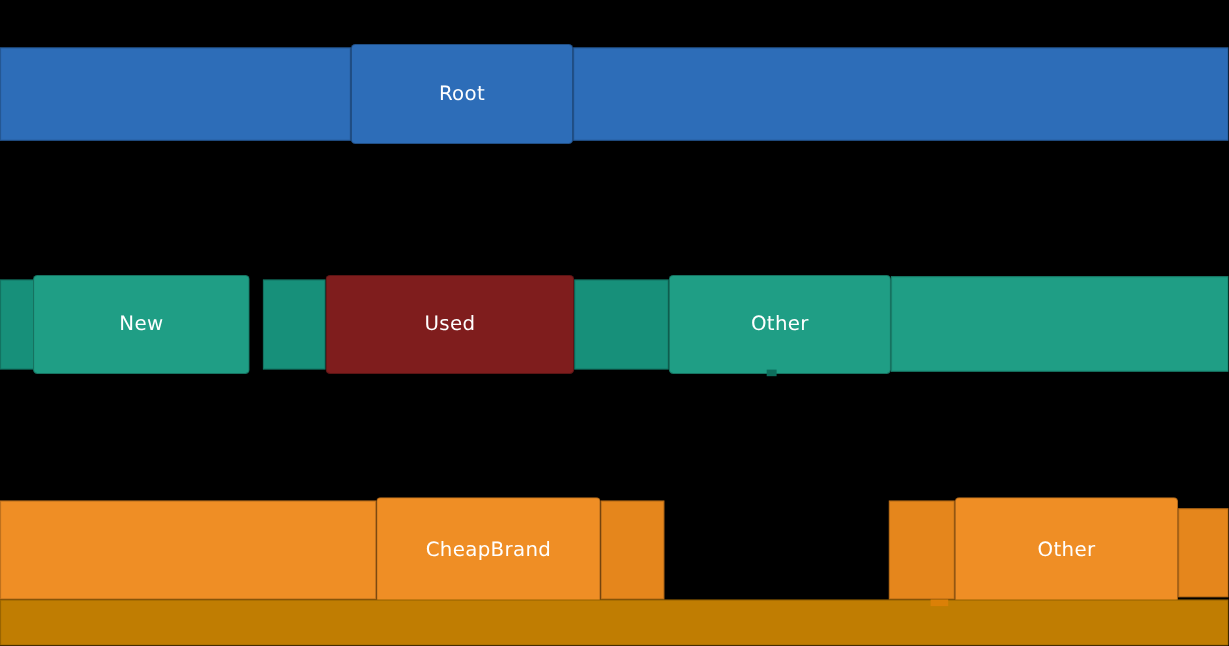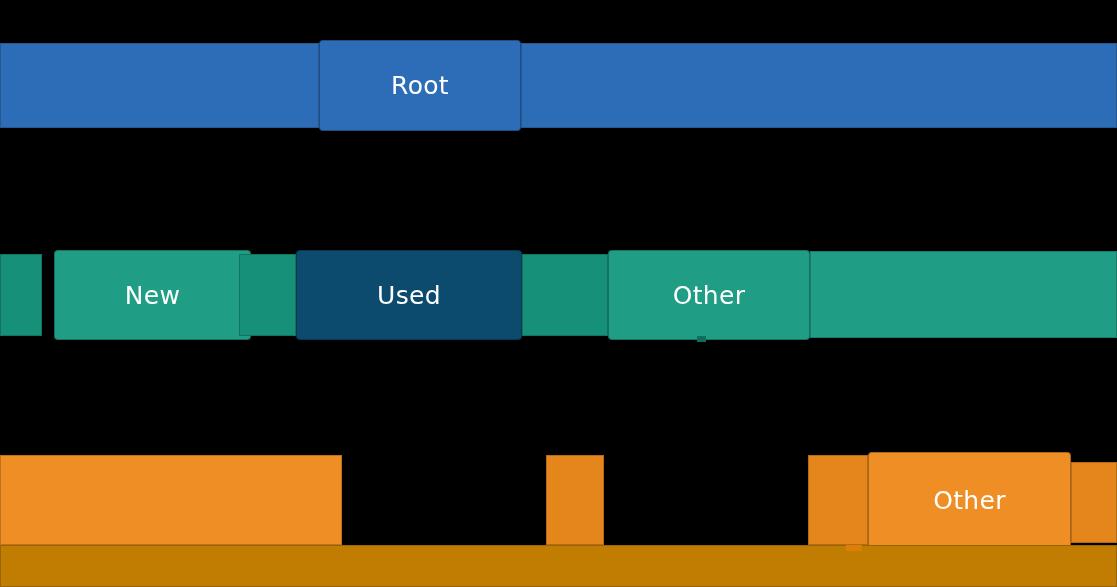--- a/index.html
+++ b/index.html
@@ -22,52 +22,55 @@
     display: flex;
     align-items: center;
     justify-content: center;
   }
   .seg.box {
     border-radius: 4px;
     border: 1px solid rgba(0,0,0,0.28);
   }
   .seg .lbl {
     color: #ffffff;
-    font-size: 25px;
+    font-size: 18px;
     line-height: 1;
     white-space: nowrap;
     letter-spacing: 0.3px;
   }
   .stub {
     position: absolute;
   }
 </style>
 </head>
 <body>
 
 <div id="stage" style="background: rgb(0, 0, 0);">
     <div class="seg fill" style="left: 0px; top: 43px; width: 319px; height: 85px; background: rgb(45, 109, 184);"></div>
     <div class="seg box" style="left: 319px; top: 40px; width: 202px; height: 91px; background: rgb(45, 109, 184);">
       <span class="lbl" style="color: rgb(255, 255, 255);">Root</span>
     </div>
     <div class="seg fill" style="left: 521px; top: 43px; width: 596px; height: 85px; background: rgb(45, 109, 184);"></div>
     <div class="seg gap" style="left: 0px; top: 254px; width: 42px; height: 82px; background: rgb(23, 144, 122);"></div>
-    <div class="seg box" style="left: 54px; top: 250px; width: 197px; height: 90px; background: rgb(31, 158, 133);">
+    <div class="seg box" style="left: 30px; top: 250px; width: 197px; height: 90px; background: rgb(31, 158, 133);">
       <span class="lbl" style="color: rgb(255, 255, 255);">New</span>
     </div>
     <div class="seg gap" style="left: 239px; top: 254px; width: 57px; height: 82px; background: rgb(23, 144, 122);"></div>
-    <div class="seg box" style="left: 296px; top: 250px; width: 226px; height: 90px; background: #0c4a6e;">
+    <div class="seg box" style="left: 296px; top: 250px; width: 226px; height: 90px; background: #7f1d1d;">
       <span class="lbl" style="color: rgb(255, 255, 255);">Used</span>
     </div>
     <div class="seg gap" style="left: 522px; top: 254px; width: 86px; height: 82px; background: rgb(23, 144, 122);"></div>
     <div class="seg box" style="left: 608px; top: 250px; width: 202px; height: 90px; background: rgb(31, 158, 133);">
       <span class="lbl" style="color: rgb(255, 255, 255);">Other</span>
     </div>
     <div class="seg fill" style="left: 810px; top: 251px; width: 307px; height: 87px; background: rgb(31, 158, 133);"></div>
     <div class="seg fill" style="left: 0px; top: 455px; width: 342px; height: 90px; background: rgb(239, 142, 37);"></div>
+    <div class="seg box" style="left: 342px; top: 452px; width: 204px; height: 96px; background: rgb(239, 142, 37);">
+      <span class="lbl" style="color: rgb(255, 255, 255);">CheapBrand</span>
+    </div>
     <div class="seg gap" style="left: 546px; top: 455px; width: 58px; height: 90px; background: rgb(229, 134, 28);"></div>
     <div class="seg gap" style="left: 808px; top: 455px; width: 60px; height: 90px; background: rgb(229, 134, 28);"></div>
     <div class="seg box" style="left: 868px; top: 452px; width: 203px; height: 96px; background: rgb(239, 142, 37);">
       <span class="lbl" style="color: rgb(255, 255, 255);">Other</span>
     </div>
     <div class="seg gap" style="left: 1071px; top: 462px; width: 46px; height: 81px; background: rgb(229, 134, 28);"></div>
     <div class="seg fill" style="left: 0px; top: 545px; width: 1117px; height: 42px; background: rgb(192, 125, 2);"></div>
     <div class="stub" style="left: 697px; top: 336px; width: 9px; height: 6px; background: rgb(13, 110, 92);"></div>
     <div class="stub" style="left: 846px; top: 545px; width: 16px; height: 6px; background: rgb(219, 128, 7);"></div>
   </div>

